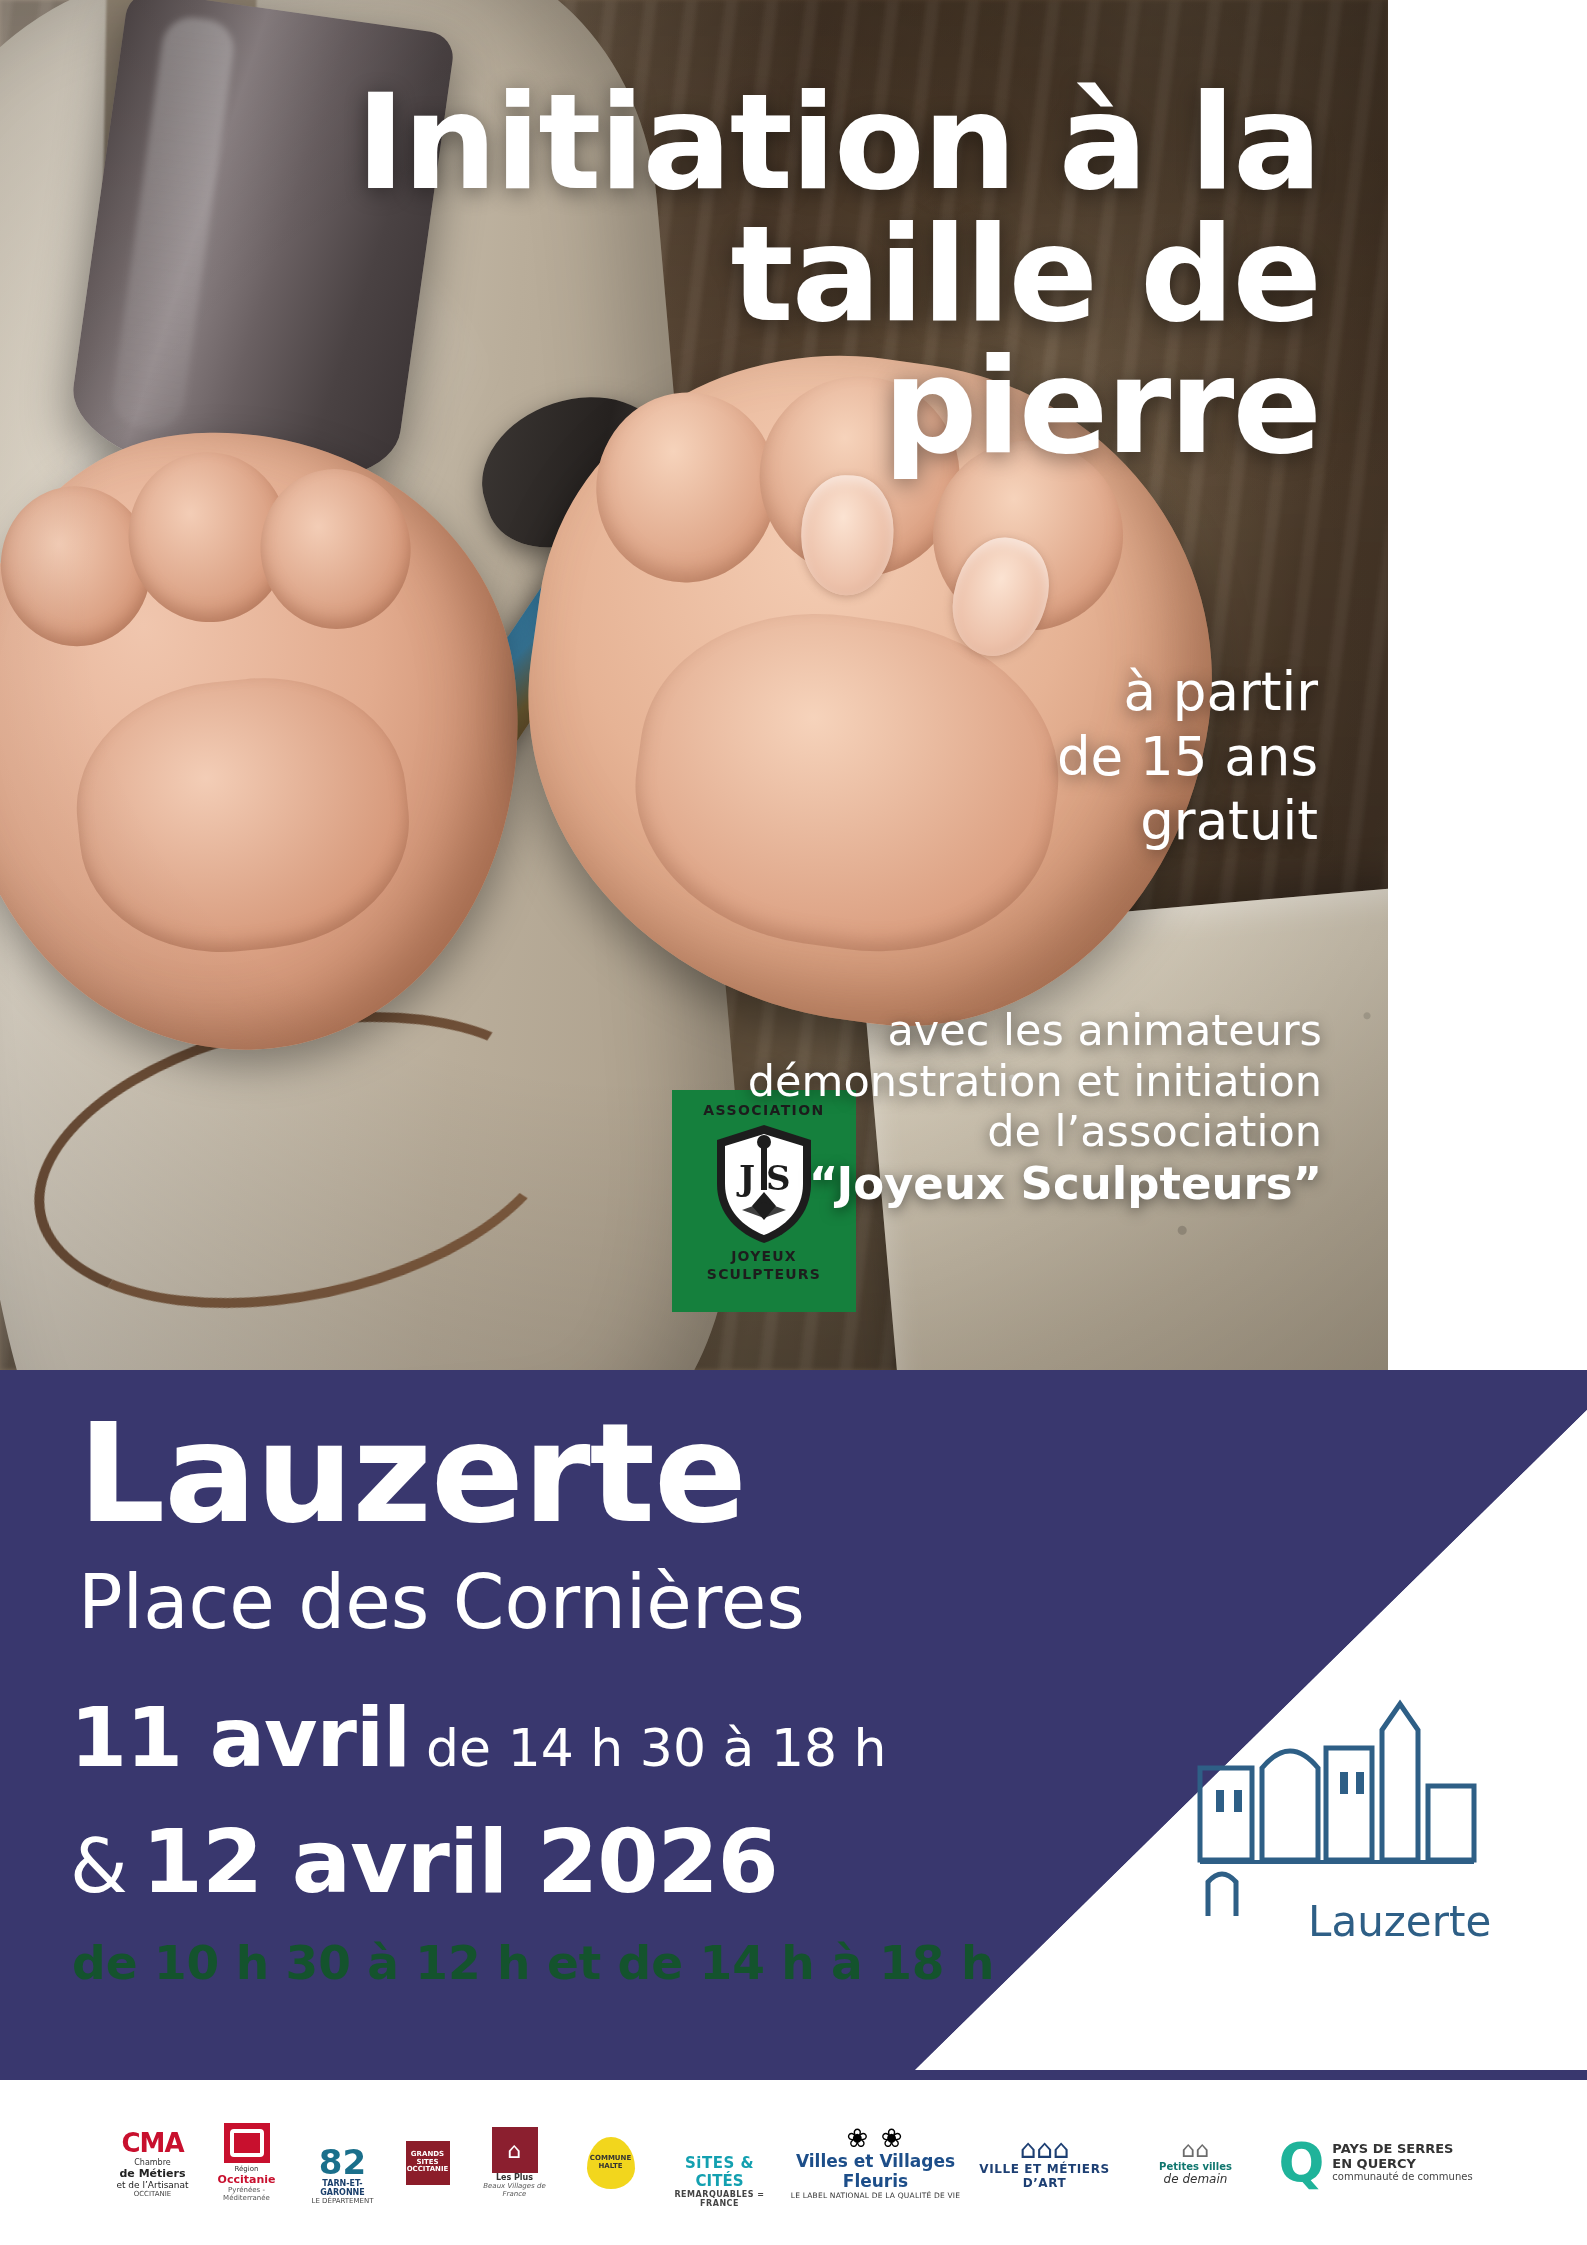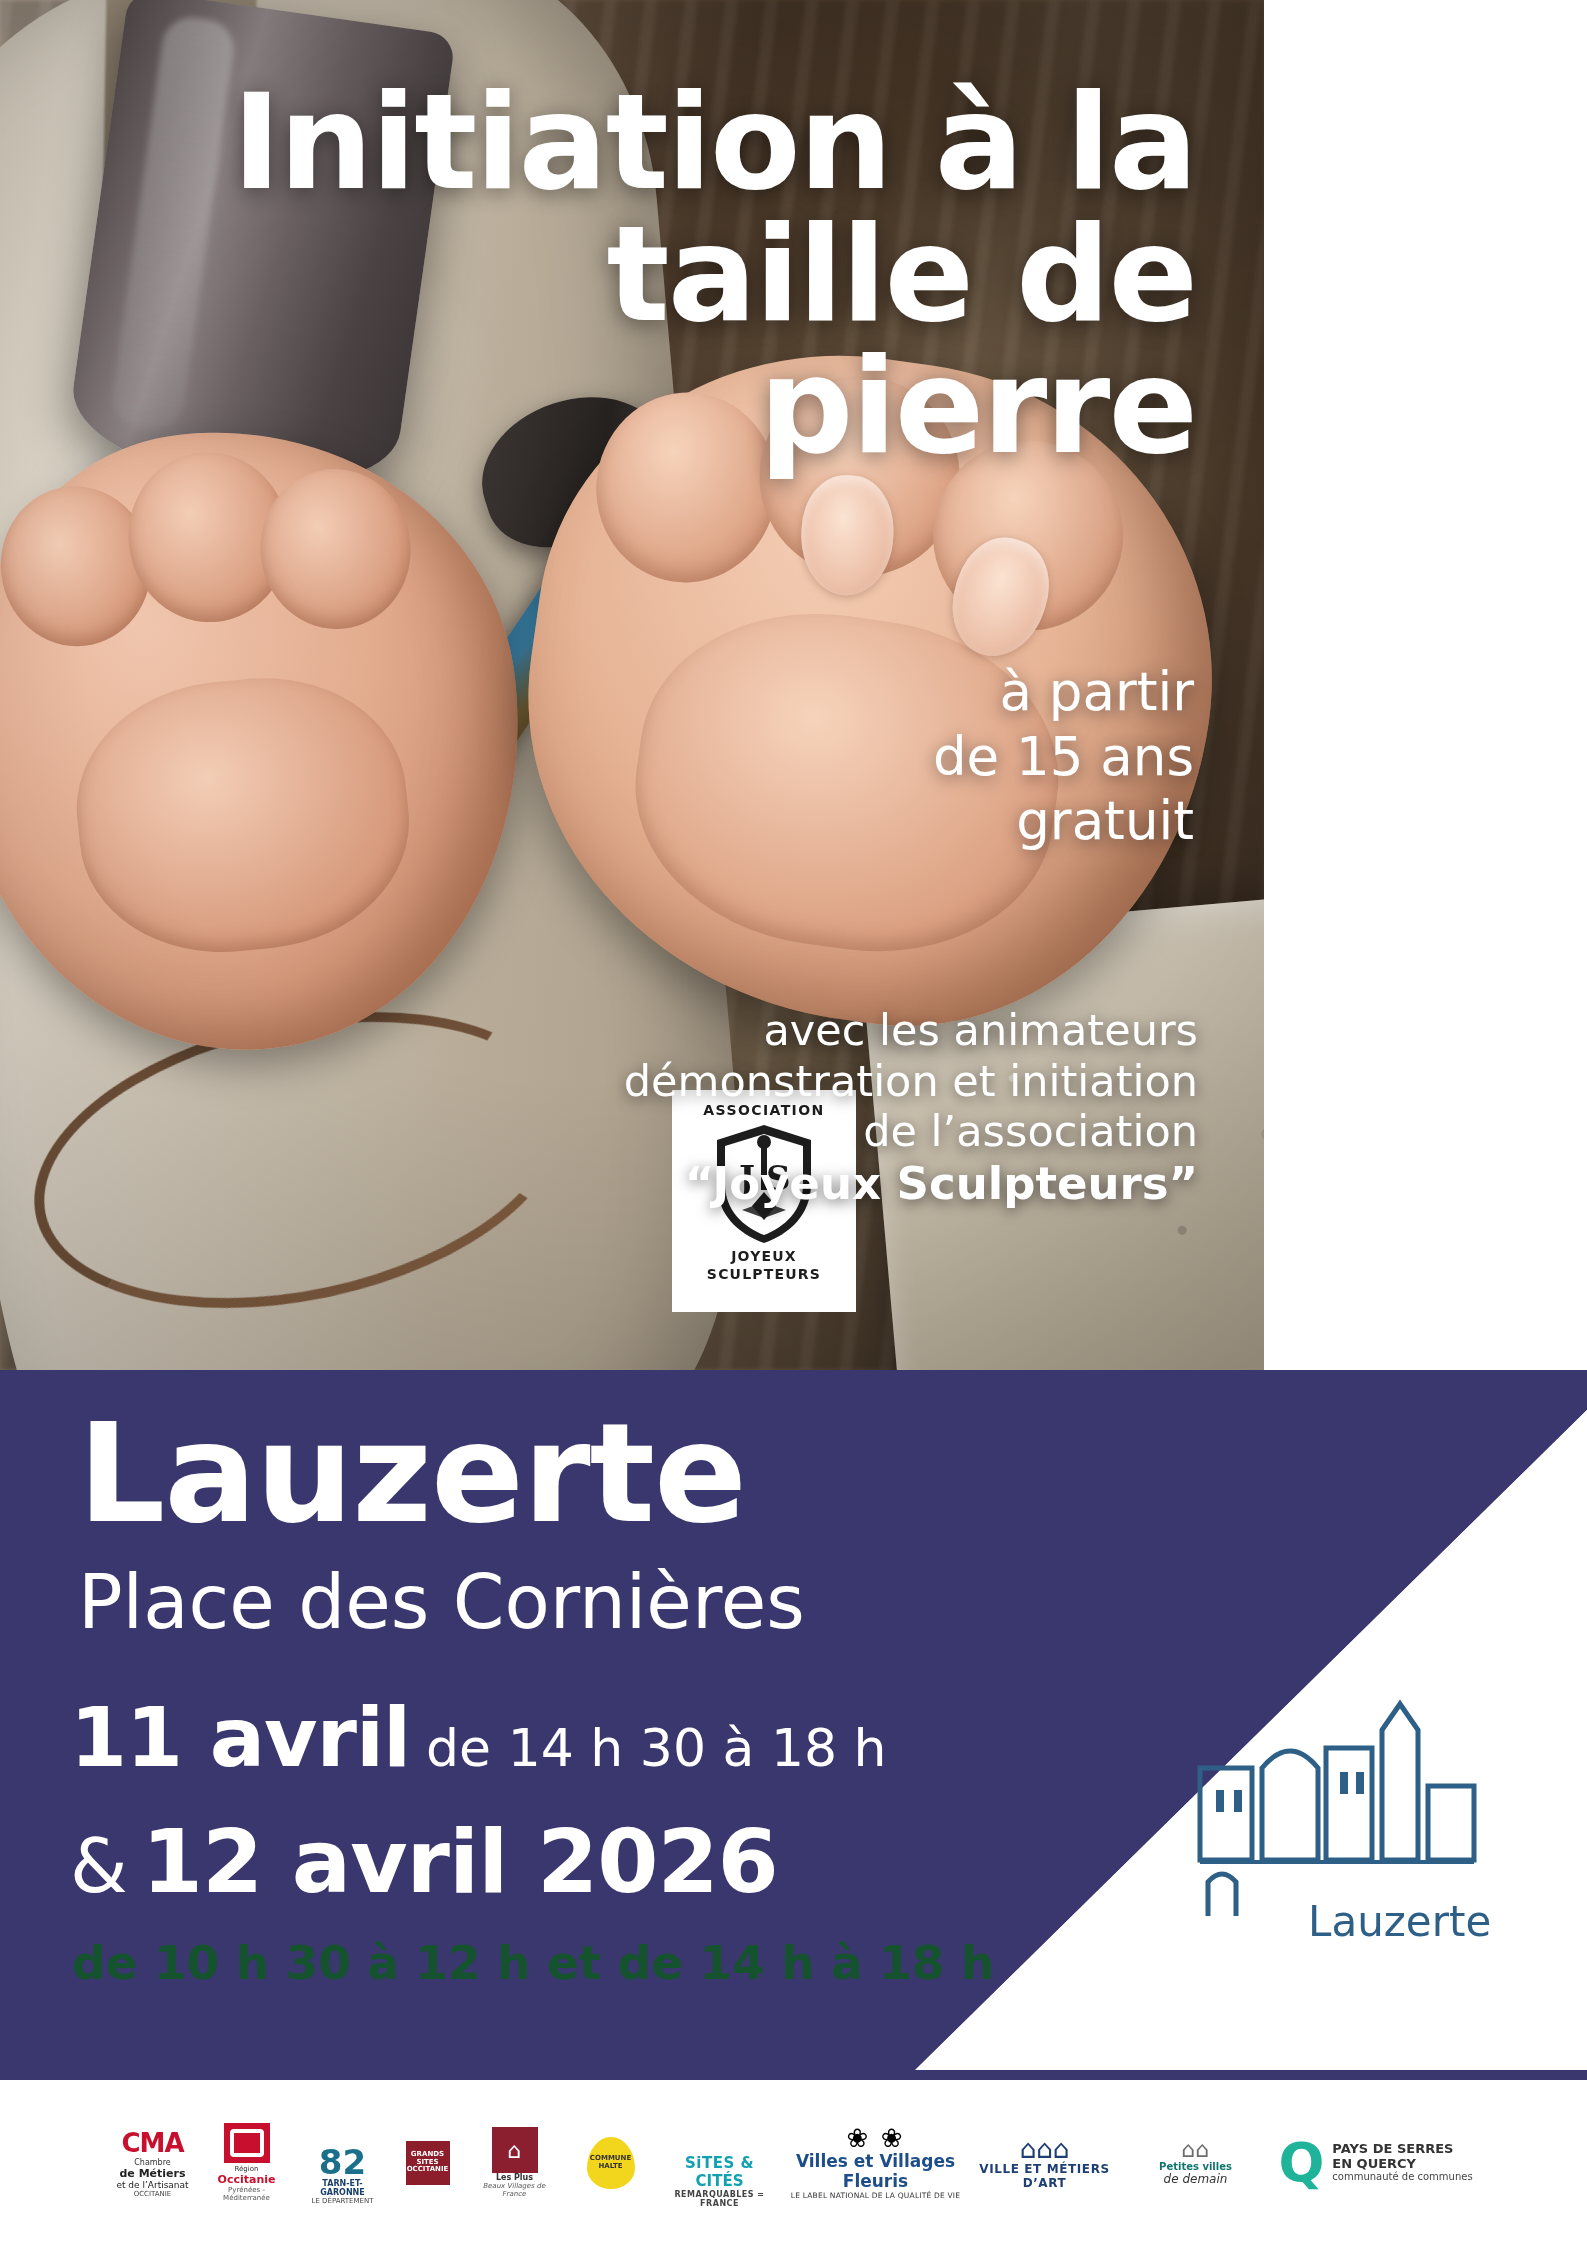--- a/index.html
+++ b/index.html
@@ -22,21 +22,21 @@
     height: 2245px;
     overflow: hidden;
     background: #ffffff;
   }
 
   
   .photo-area {
     position: absolute;
     left: 0;
     top: 0;
-    width: 1264px;
+    width: 1388px;
     height: 1370px;
     overflow: hidden;
     background: #6b5a4a;
   }
 
   
   .bg-wall {
     position: absolute;
     inset: 0;
     background:
@@ -302,21 +302,21 @@
     letter-spacing: 0.2px;
   }
 
   
   .assoc-logo {
     position: absolute;
     left: 672px;
     top: 1090px;
     width: 184px;
     height: 222px;
-    background: #ffffff;
+    background: #15803d;
     display: flex;
     flex-direction: column;
     align-items: center;
     justify-content: flex-start;
     padding-top: 12px;
     box-sizing: border-box;
   }
   .assoc-logo .al-top {
     font-size: 14px;
     letter-spacing: 1.4px;

